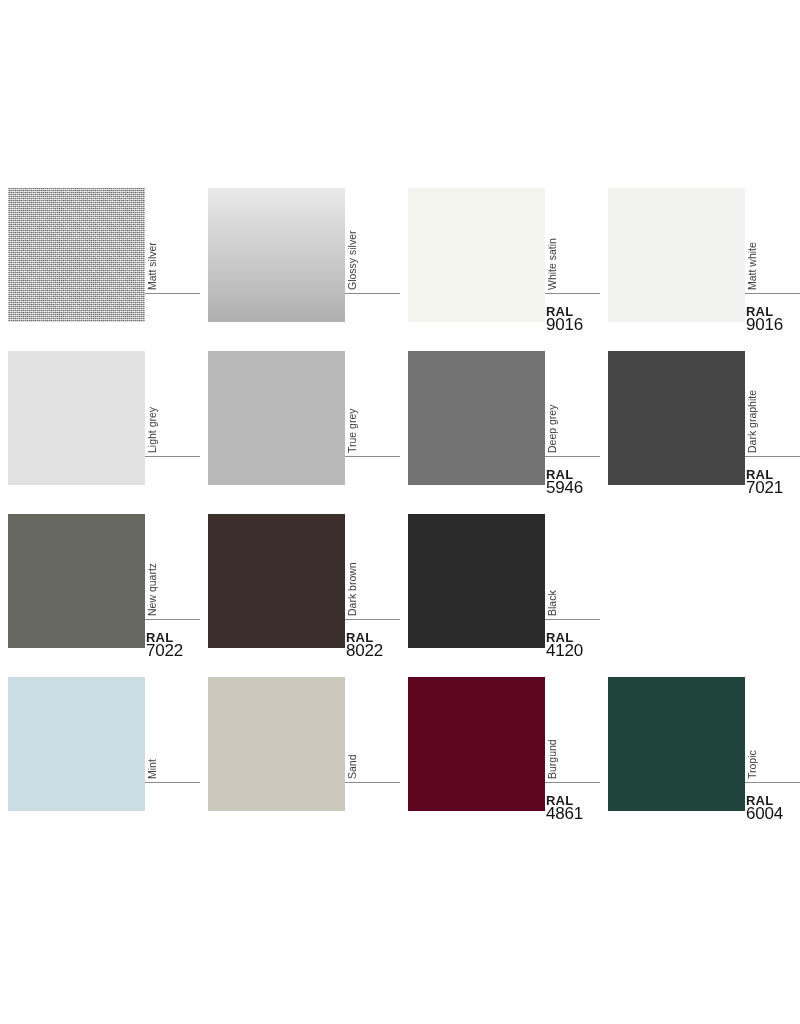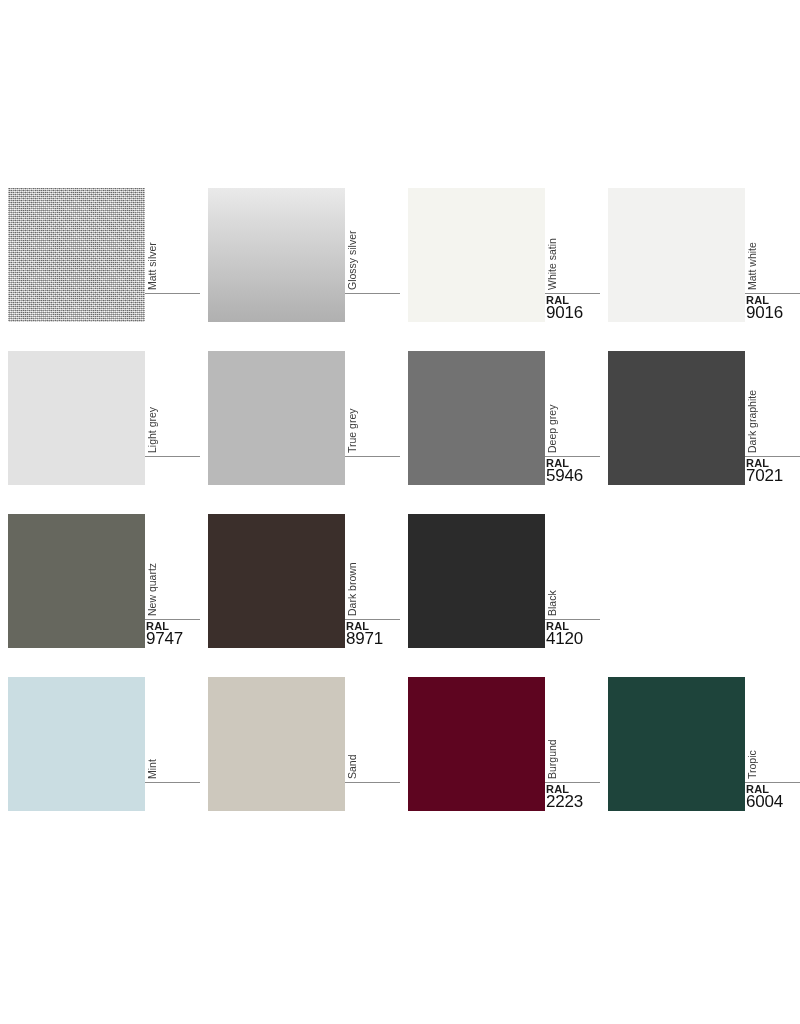--- a/index.html
+++ b/index.html
@@ -110,26 +110,27 @@
 
   .swatch-ral {
     position: absolute;
     left: 1px;
     top: 108px;
     width: 60px;
   }
 
   .swatch-ral-tag {
     display: block;
-    font-size: 11px;
+    font-size: 13px;
     font-weight: bold;
     color: #1a1a1a;
     letter-spacing: 0.2px;
     line-height: 8px;
     margin-bottom: 0px;
+    margin-top: 12px;
   }
 
   .swatch-ral-code {
     display: block;
     font-size: 17px;
     font-weight: normal;
     color: #111111;
     line-height: 18px;
     letter-spacing: -0.2px;
   }
@@ -228,34 +229,34 @@
     </div>
     <div class="swatch-cell" style="left: 0px; top: 514px;">
       <div class="swatch-chip" style="background: rgb(102, 103, 94);"></div>
       <div class="swatch-label-block">
         <div class="swatch-name-wrap">
           <div class="swatch-name-inner">New quartz</div>
         </div>
         <div class="swatch-rule"></div>
         <div class="swatch-ral">
           <span class="swatch-ral-tag">RAL</span>
-          <span class="swatch-ral-code">9747</span>
+          <span class="swatch-ral-code">7022</span>
         </div>
       </div>
     </div>
     <div class="swatch-cell" style="left: 200px; top: 514px;">
       <div class="swatch-chip" style="background: rgb(59, 47, 43);"></div>
       <div class="swatch-label-block">
         <div class="swatch-name-wrap">
           <div class="swatch-name-inner">Dark brown</div>
         </div>
         <div class="swatch-rule"></div>
         <div class="swatch-ral">
           <span class="swatch-ral-tag">RAL</span>
-          <span class="swatch-ral-code">8971</span>
+          <span class="swatch-ral-code">8022</span>
         </div>
       </div>
     </div>
     <div class="swatch-cell" style="left: 400px; top: 514px;">
       <div class="swatch-chip" style="background: rgb(43, 43, 43);"></div>
       <div class="swatch-label-block">
         <div class="swatch-name-wrap">
           <div class="swatch-name-inner">Black</div>
         </div>
         <div class="swatch-rule"></div>
@@ -285,21 +286,21 @@
     </div>
     <div class="swatch-cell" style="left: 400px; top: 677px;">
       <div class="swatch-chip" style="background: rgb(94, 5, 32);"></div>
       <div class="swatch-label-block">
         <div class="swatch-name-wrap">
           <div class="swatch-name-inner">Burgund</div>
         </div>
         <div class="swatch-rule"></div>
         <div class="swatch-ral">
           <span class="swatch-ral-tag">RAL</span>
-          <span class="swatch-ral-code">2223</span>
+          <span class="swatch-ral-code">4861</span>
         </div>
       </div>
     </div>
     <div class="swatch-cell" style="left: 600px; top: 677px;">
       <div class="swatch-chip" style="background: rgb(30, 68, 59);"></div>
       <div class="swatch-label-block">
         <div class="swatch-name-wrap">
           <div class="swatch-name-inner">Tropic</div>
         </div>
         <div class="swatch-rule"></div>

